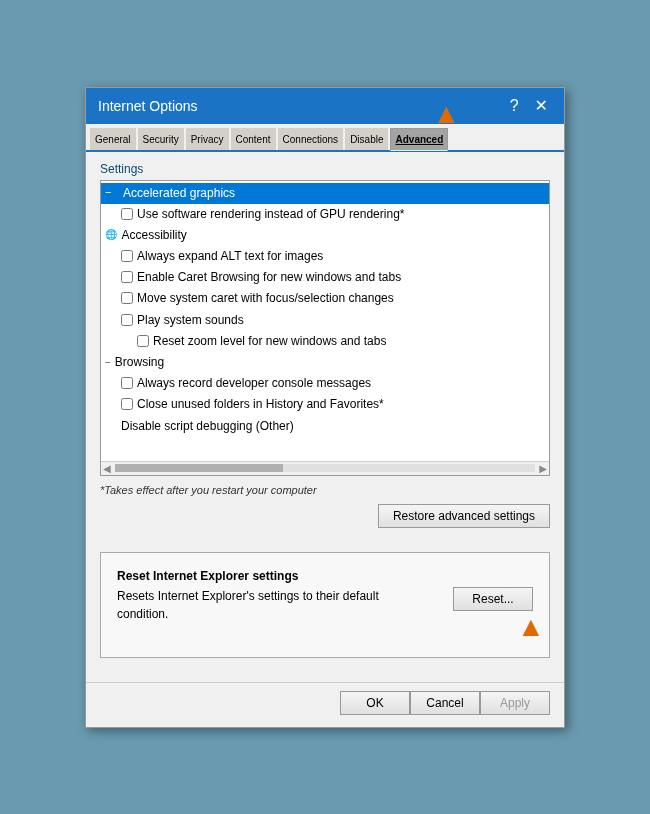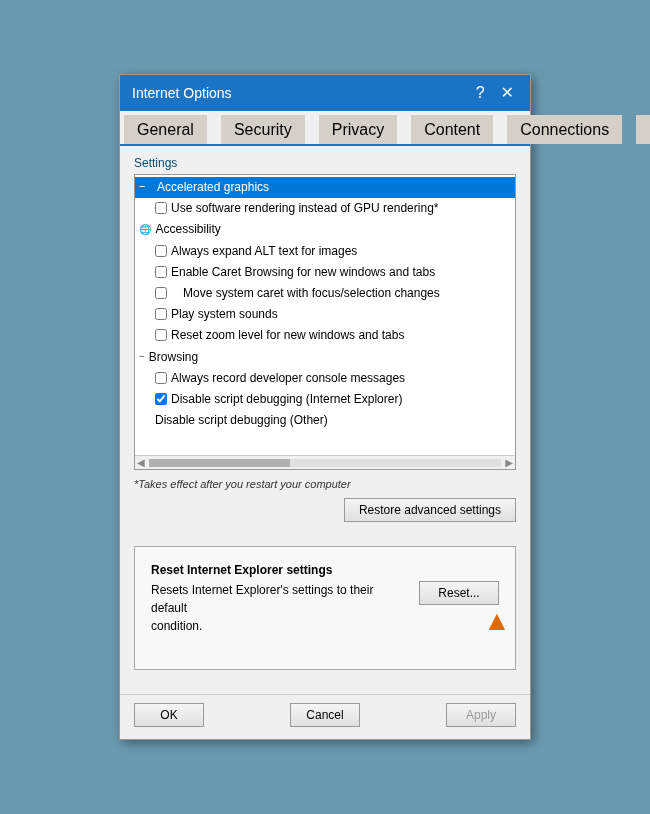--- a/index.html
+++ b/index.html
@@ -9,21 +9,21 @@
       align-items: center;
       justify-content: center;
       width: 650px;
       height: 814px;
       font-family: 'Segoe UI', Tahoma, sans-serif;
       font-size: 13px;
     }
     .dialog {
       background: #f0f0f0;
       border: 1.5px solid #999;
-      width: 412px;
+      width: 480px;
       box-shadow: 3px 3px 10px rgba(0,0,0,0.4);
     }
     .title-bar {
       background: #1a73c5;
       color: white;
       padding: 8px 12px;
       display: flex;
       align-items: center;
       justify-content: space-between;
       font-size: 14px;
@@ -43,45 +43,46 @@
       border: none;
       padding: 2px 4px;
     }
     .tabs {
       background: #f0f0f0;
       display: flex;
       border-bottom: 2px solid #1a73c5;
       padding: 4px 4px 0 4px;
     }
     .tab {
-      padding: 5px 12px;
+      padding: 5px 4px;
       cursor: pointer;
-      font-size: 16px;
+      font-size: 10px;
       border: 1px solid transparent;
       border-bottom: none;
       background: #d4d0c8;
-      margin-right: 14px;
+      margin-right: 2px;
       color: #000;
     }
     .tab.active {
       background: #f0f0f0;
       border: 1px solid #999;
       border-bottom: 1px solid #f0f0f0;
       margin-bottom: -2px;
       z-index: 1;
       position: relative;
       font-weight: 600;
     }
     .tab-advanced-wrapper {
       position: relative;
       display: inline-block;
     }
     .tab.active.advanced-tab {
-      background: #84cc16;
+      background: #a3a3a3;
       color: #000;
+      text-decoration: underline;
     }
     .arrow-indicator {
       position: absolute;
       top: -28px;
       right: -10px;
       font-size: 28px;
       color: #e06a00;
       transform: rotate(180deg) scaleX(-1);
       pointer-events: none;
     }
@@ -194,22 +195,21 @@
       position: absolute;
       bottom: -32px;
       right: -12px;
       font-size: 28px;
       color: #e06a00;
       transform: scaleX(-1);
       pointer-events: none;
     }
     .bottom-buttons {
       display: flex;
-      justify-content: space-between;
-      gap: 8px;
+      justify-content: flex-end;
       padding: 8px 14px 12px;
       border-top: 1px solid #ccc;
     }
     .btn-ok, .btn-cancel {
       min-width: 70px;
     }
     .btn-apply {
       min-width: 70px;
       color: #888;
     }
@@ -290,45 +290,45 @@
         </div>
 
         <div class="list-item" style="padding-left:20px;">
           <input type="checkbox" class="cb" style="">
           <span>Always expand ALT text for images</span>
         </div>
         <div class="list-item" style="padding-left:20px;">
           <input type="checkbox" class="cb" style="">
           <span>Enable Caret Browsing for new windows and tabs</span>
         </div>
-        <div class="list-item" style="padding-left:20px;gap:12px;">
+        <div class="list-item" style="padding-left:20px;">
           <input type="checkbox" class="cb" style="">
           <span>Move system caret with focus/selection changes</span>
         </div>
         <div class="list-item" style="padding-left:20px;">
           <input type="checkbox" class="cb" style="">
           <span>Play system sounds</span>
         </div>
-        <div class="list-item" style="padding-left:20px;">
+        <div class="list-item" style="padding-left:36px;">
           <input type="checkbox" class="cb" style="">
           <span>Reset zoom level for new windows and tabs</span>
         </div>
 
         <div class="category-header">
           <span class="category-icon">−</span>
           <span>Browsing</span>
         </div>
 
         <div class="list-item" style="padding-left:20px;">
           <input type="checkbox" class="cb" style="">
           <span>Always record developer console messages</span>
         </div>
         <div class="list-item" style="padding-left:20px;">
-          <input type="checkbox" class="cb" checked="" style="">
-          <span>Disable script debugging (Internet Explorer)</span>
+          <input type="checkbox" class="cb" style="">
+          <span>Close unused folders in History and Favorites*</span>
         </div>
         <div class="list-item" style="padding-left:20px;">
 
           <span>Disable script debugging (Other)</span>
         </div>
 
       </div>
 
       <div class="scrollbar-h">
         <span style="font-size:10px;color:#888;padding:0 2px;">◀</span>

